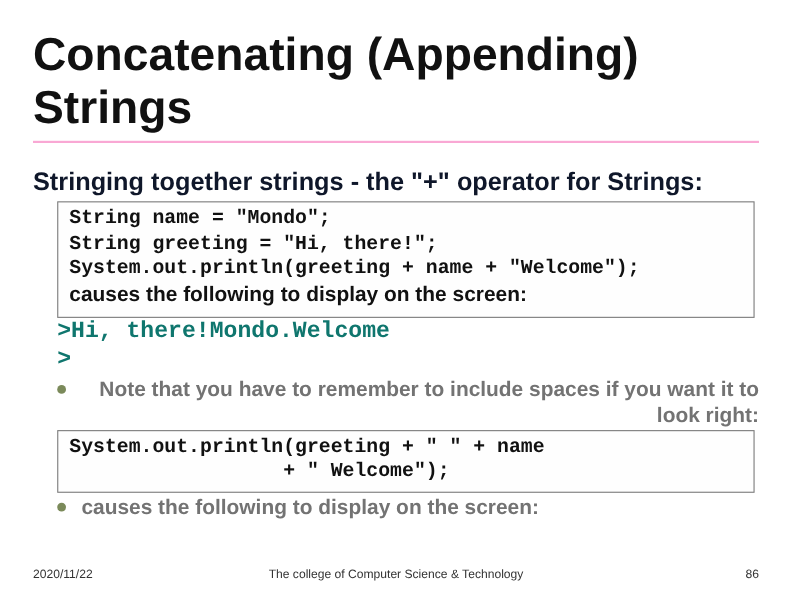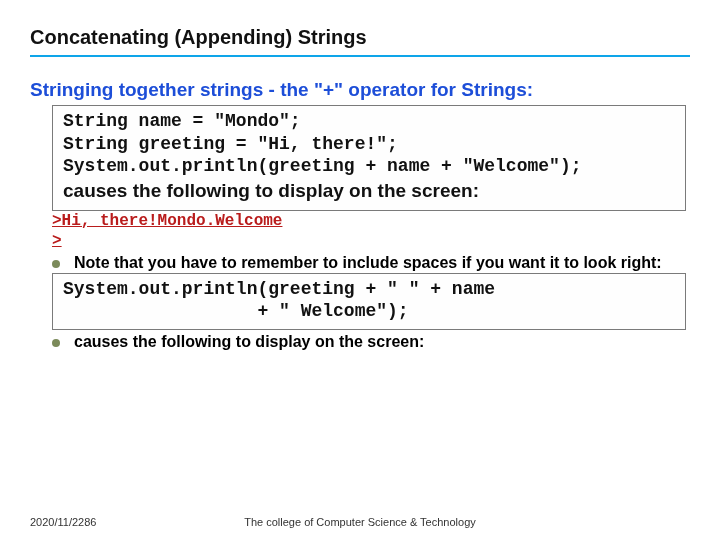--- a/index.html
+++ b/index.html
@@ -12,31 +12,31 @@
     position: relative;
     overflow: hidden;
   }
   .slide {
     padding: 26px 30px 10px 30px;
     box-sizing: border-box;
     position: relative;
     height: 100%;
   }
   .title {
-    font-size: 20px;
+    font-size: 42px;
     font-weight: bold;
     color: #111;
     margin-bottom: 8px;
     padding-bottom: 6px;
-    border-bottom: 2px solid #0ea5e9;
+    border-bottom: 2px solid #f9a8d4;
   }
   .subtitle {
-    font-size: 19px;
+    font-size: 23px;
     font-weight: bold;
-    color: #1d4ed8;
+    color: #0f172a;
     margin: 22px 0 4px 0;
   }
   .code-box {
     border: 1px solid #7a7a7a;
     padding: 4px 10px 6px 10px;
     margin-left: 22px;
     margin-right: 4px;
     background: #fefefe;
   }
   .code-line {
@@ -50,55 +50,56 @@
   .body-text {
     font-size: 19px;
     font-weight: bold;
     color: #111;
     margin-left: 22px;
     margin-top: 2px;
     margin-bottom: 2px;
   }
   .output-line {
     font-family: "Courier New", monospace;
-    font-size: 16px;
+    font-size: 21px;
     font-weight: bold;
-    color: #b91c1c;
+    color: #0f766e;
     white-space: pre;
     margin-left: 22px;
     line-height: 1.25;
-    text-decoration: underline;
   }
   .bullet-row {
     display: flex;
     align-items: flex-start;
     margin-left: 22px;
     margin-top: 2px;
   }
   .bullet-dot {
     width: 8px;
     height: 8px;
     border-radius: 50%;
     background: #7b8a5a;
     margin-top: 7px;
     margin-right: 14px;
     flex-shrink: 0;
   }
   .bullet-text {
-    font-size: 16px;
+    font-size: 19px;
     font-weight: bold;
-    color: #000000;
+    color: #737373;
     line-height: 1.25;
+    text-align: right;
   }
   .footer {
     position: absolute;
     bottom: 12px;
     left: 30px;
     right: 30px;
     display: flex;
+    justify-content: space-between;
     font-size: 11px;
     color: #333;
   }
   .footer-center {
     position: absolute;
     left: 0; right: 0;
     text-align: center;
   }
 </style>
 </head>

